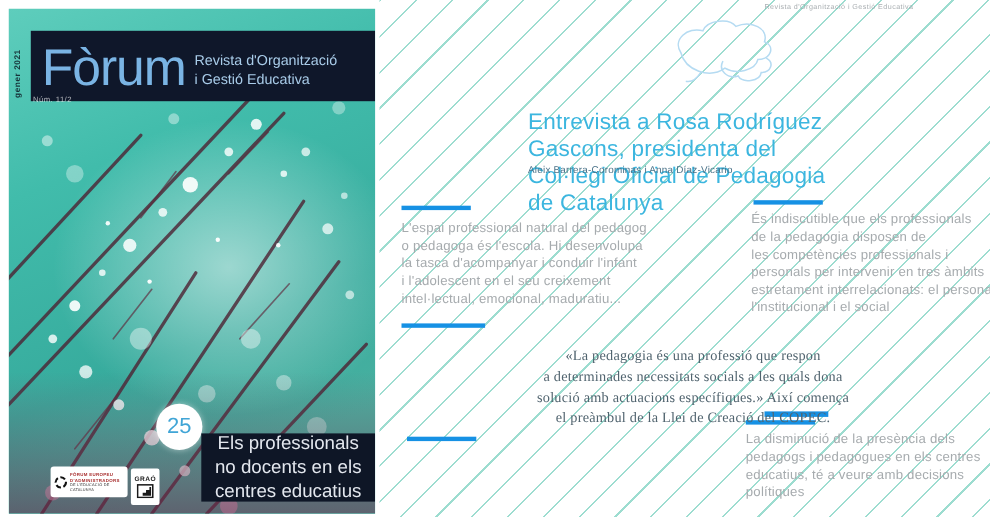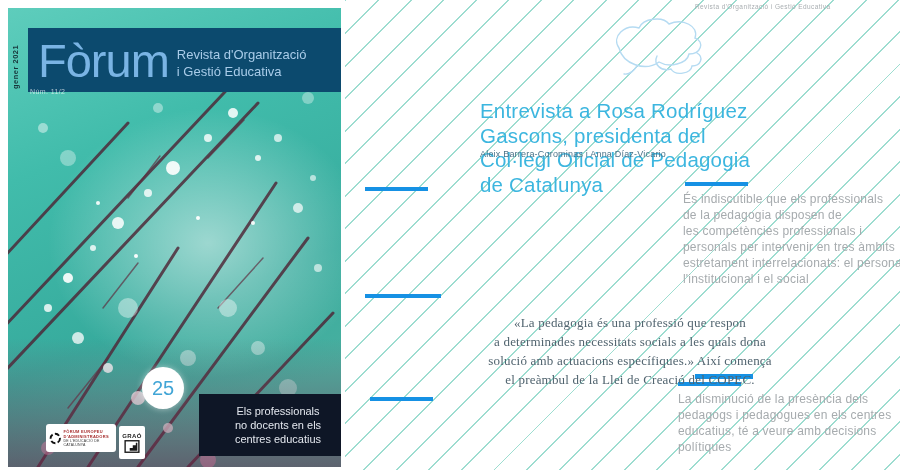--- a/index.html
+++ b/index.html
@@ -3,27 +3,27 @@
 <meta charset="utf-8">
 <style>
   * { margin:0; padding:0; box-sizing:border-box; }
   body { background:#ffffff; font-family:"Liberation Sans", sans-serif; }
   .page { position:relative; width:900px; height:470px; background:#fff; overflow:hidden; }
   .pre { white-space:pre-line; }
 
   
   .cover { position:absolute; left:8px; top:8px; width:333px; height:459px; overflow:hidden; background:#41bcab; }
   .cover-photo { position:absolute; left:0; top:0; width:333px; height:459px; }
-  .banner { position:absolute; left:20px; top:20px; width:313px; height:64px; background:#0c4a6e; display:flex; align-items:center; padding-left:10px; }
+  .banner { position:absolute; left:20px; top:20px; width:313px; height:64px; background:#0f172a; display:flex; align-items:center; padding-left:10px; }
   .masthead { font-size:47px; line-height:1; color:#7ab4e4; letter-spacing:-1px; }
   .masthead-sub { margin-left:8px; margin-top:8px; font-size:13px; line-height:1.3; color:#a9cce9; }
   .vdate { position:absolute; left:3px; top:24px; width:14px; height:70px; writing-mode:vertical-rl; transform:rotate(180deg); font-size:7.5px; font-weight:bold; color:#17343a; letter-spacing:.5px; text-align:center; }
   .issue-note { position:absolute; left:22px; top:80px; font-size:7px; color:rgba(255,255,255,.65); letter-spacing:.4px; }
   .issue-circle { position:absolute; left:134px; top:359px; width:42px; height:42px; border-radius:50%; background:#ffffff; color:#41a5d6; font-size:20px; display:flex; align-items:center; justify-content:center; box-shadow:0 0 6px rgba(255,255,255,.5); }
-  .cover-band { position:absolute; left:175px; top:386px; width:158px; height:62px; background:#0e1626; color:#e3e7ee; font-size:11px; line-height:1.28; text-align:center; display:flex; align-items:center; justify-content:center;margin-left:16px; }
+  .cover-band { position:absolute; left:175px; top:386px; width:158px; height:62px; background:#0e1626; color:#e3e7ee; font-size:17px; line-height:1.28; text-align:center; display:flex; align-items:center; justify-content:center; }
   .logo-feaec { position:absolute; left:38px; top:416px; width:70px; height:28px; background:#ffffff; border-radius:3px; display:flex; align-items:center; padding:2px 3px; gap:2px; }
   .feaec-text { display:flex; flex-direction:column; line-height:1.25; }
   .feaec-l1, .feaec-l2 { font-size:4px; font-weight:bold; color:#a82f2f; letter-spacing:.3px; }
   .feaec-l3 { font-size:3.5px; color:#333; letter-spacing:.2px; }
   .logo-grao { position:absolute; left:111px; top:418px; width:26px; height:33px; background:#ffffff; border-radius:2px; display:flex; flex-direction:column; align-items:center; justify-content:center; gap:1px; }
   .grao-label { font-size:6px; font-weight:bold; color:#1a1a1a; letter-spacing:.4px; }
 
   
   .article { position:absolute; left:345px; top:0; width:555px; height:470px;
     background:repeating-linear-gradient(135deg, rgba(124,209,192,.75) 0px, rgba(124,209,192,.75) 1.4px, transparent 1.4px, transparent 23px); }
@@ -181,20 +181,25 @@
 
     <div class="byline">Aleix Barrera-Corominas i Anna Díaz-Vicario</div>
 
     <div class="bar bar1"></div>
     <div class="bar bar2"></div>
     <div class="bar bar3"></div>
     <div class="bar bar4"></div>
     <div class="bar bar5"></div>
     <div class="bar bar6"></div>
 
+    <p class="body-par par1 pre">L'espai professional natural del pedagog
+o pedagoga és l'escola. Hi desenvolupa
+la tasca d'acompanyar i conduir l'infant
+i l'adolescent en el seu creixement
+intel·lectual, emocional, maduratiu...</p>
     <p class="body-par par2 pre">És indiscutible que els professionals
 de la pedagogia disposen de
 les competències professionals i
 personals per intervenir en tres àmbits
 estretament interrelacionats: el personal,
 l'institucional i el social</p>
 
     <div class="quote pre">«La pedagogia és una professió que respon
 a determinades necessitats socials a les quals dona
 solució amb actuacions específiques.» Així comença

